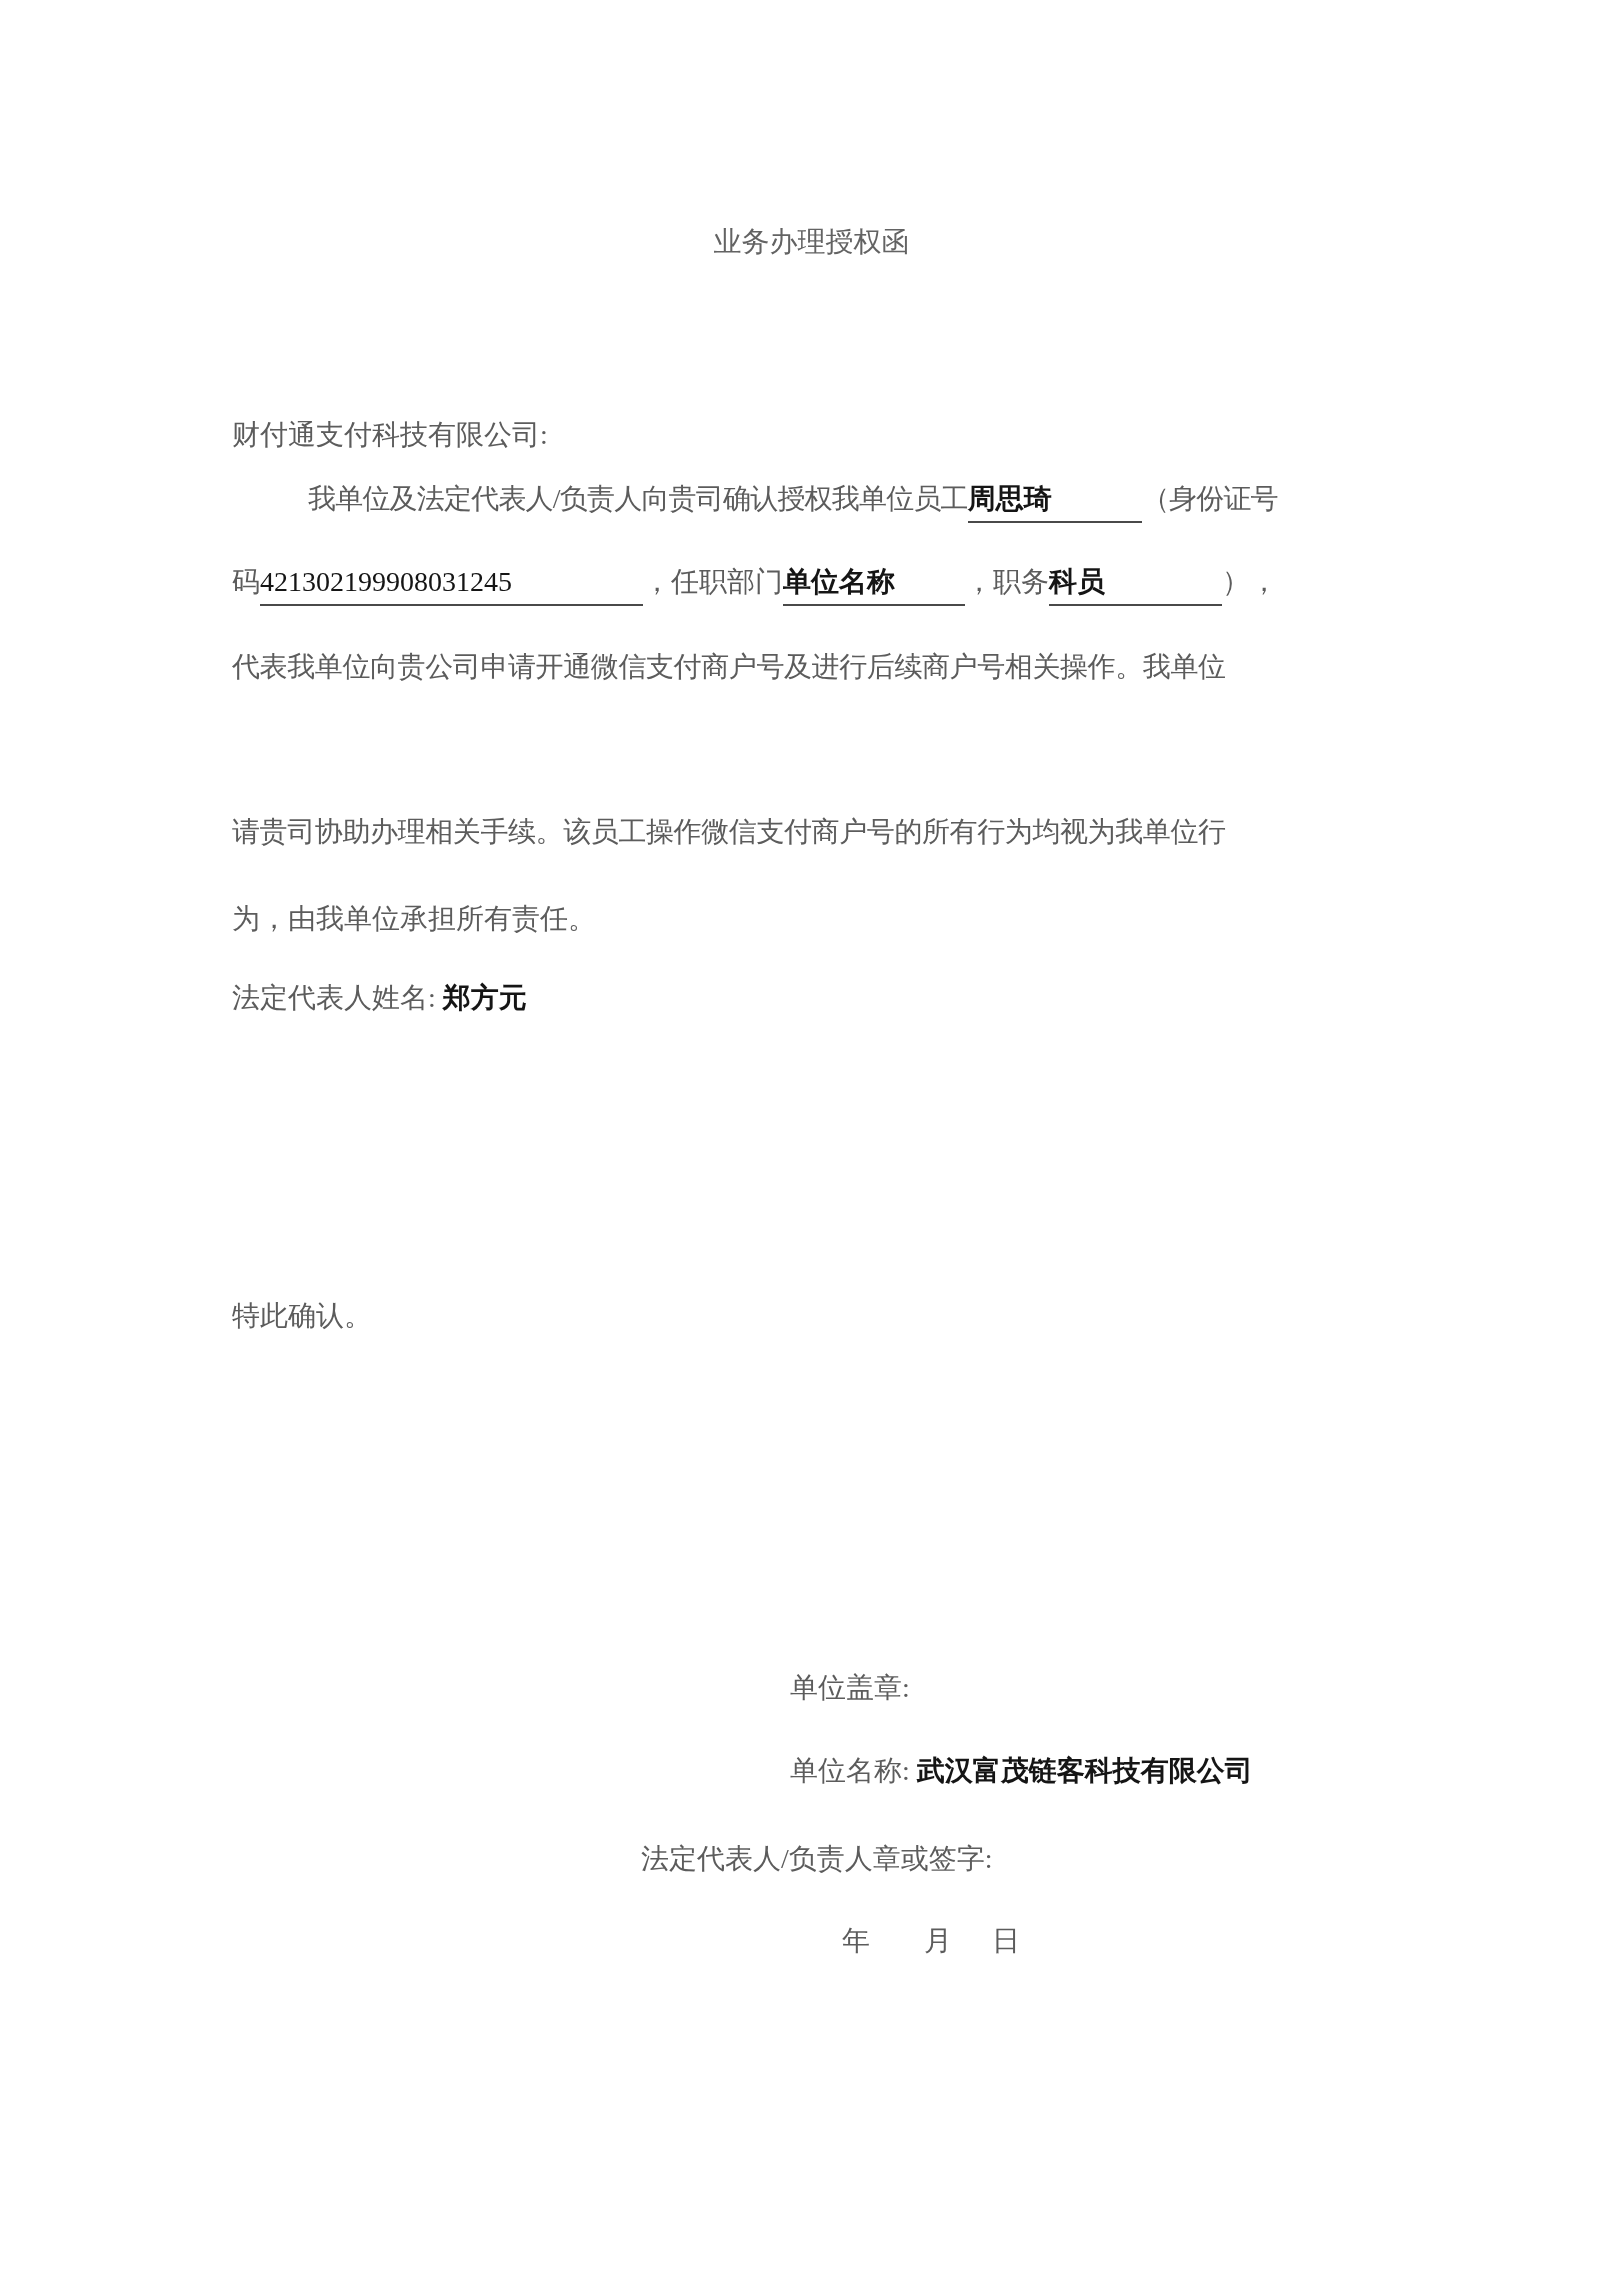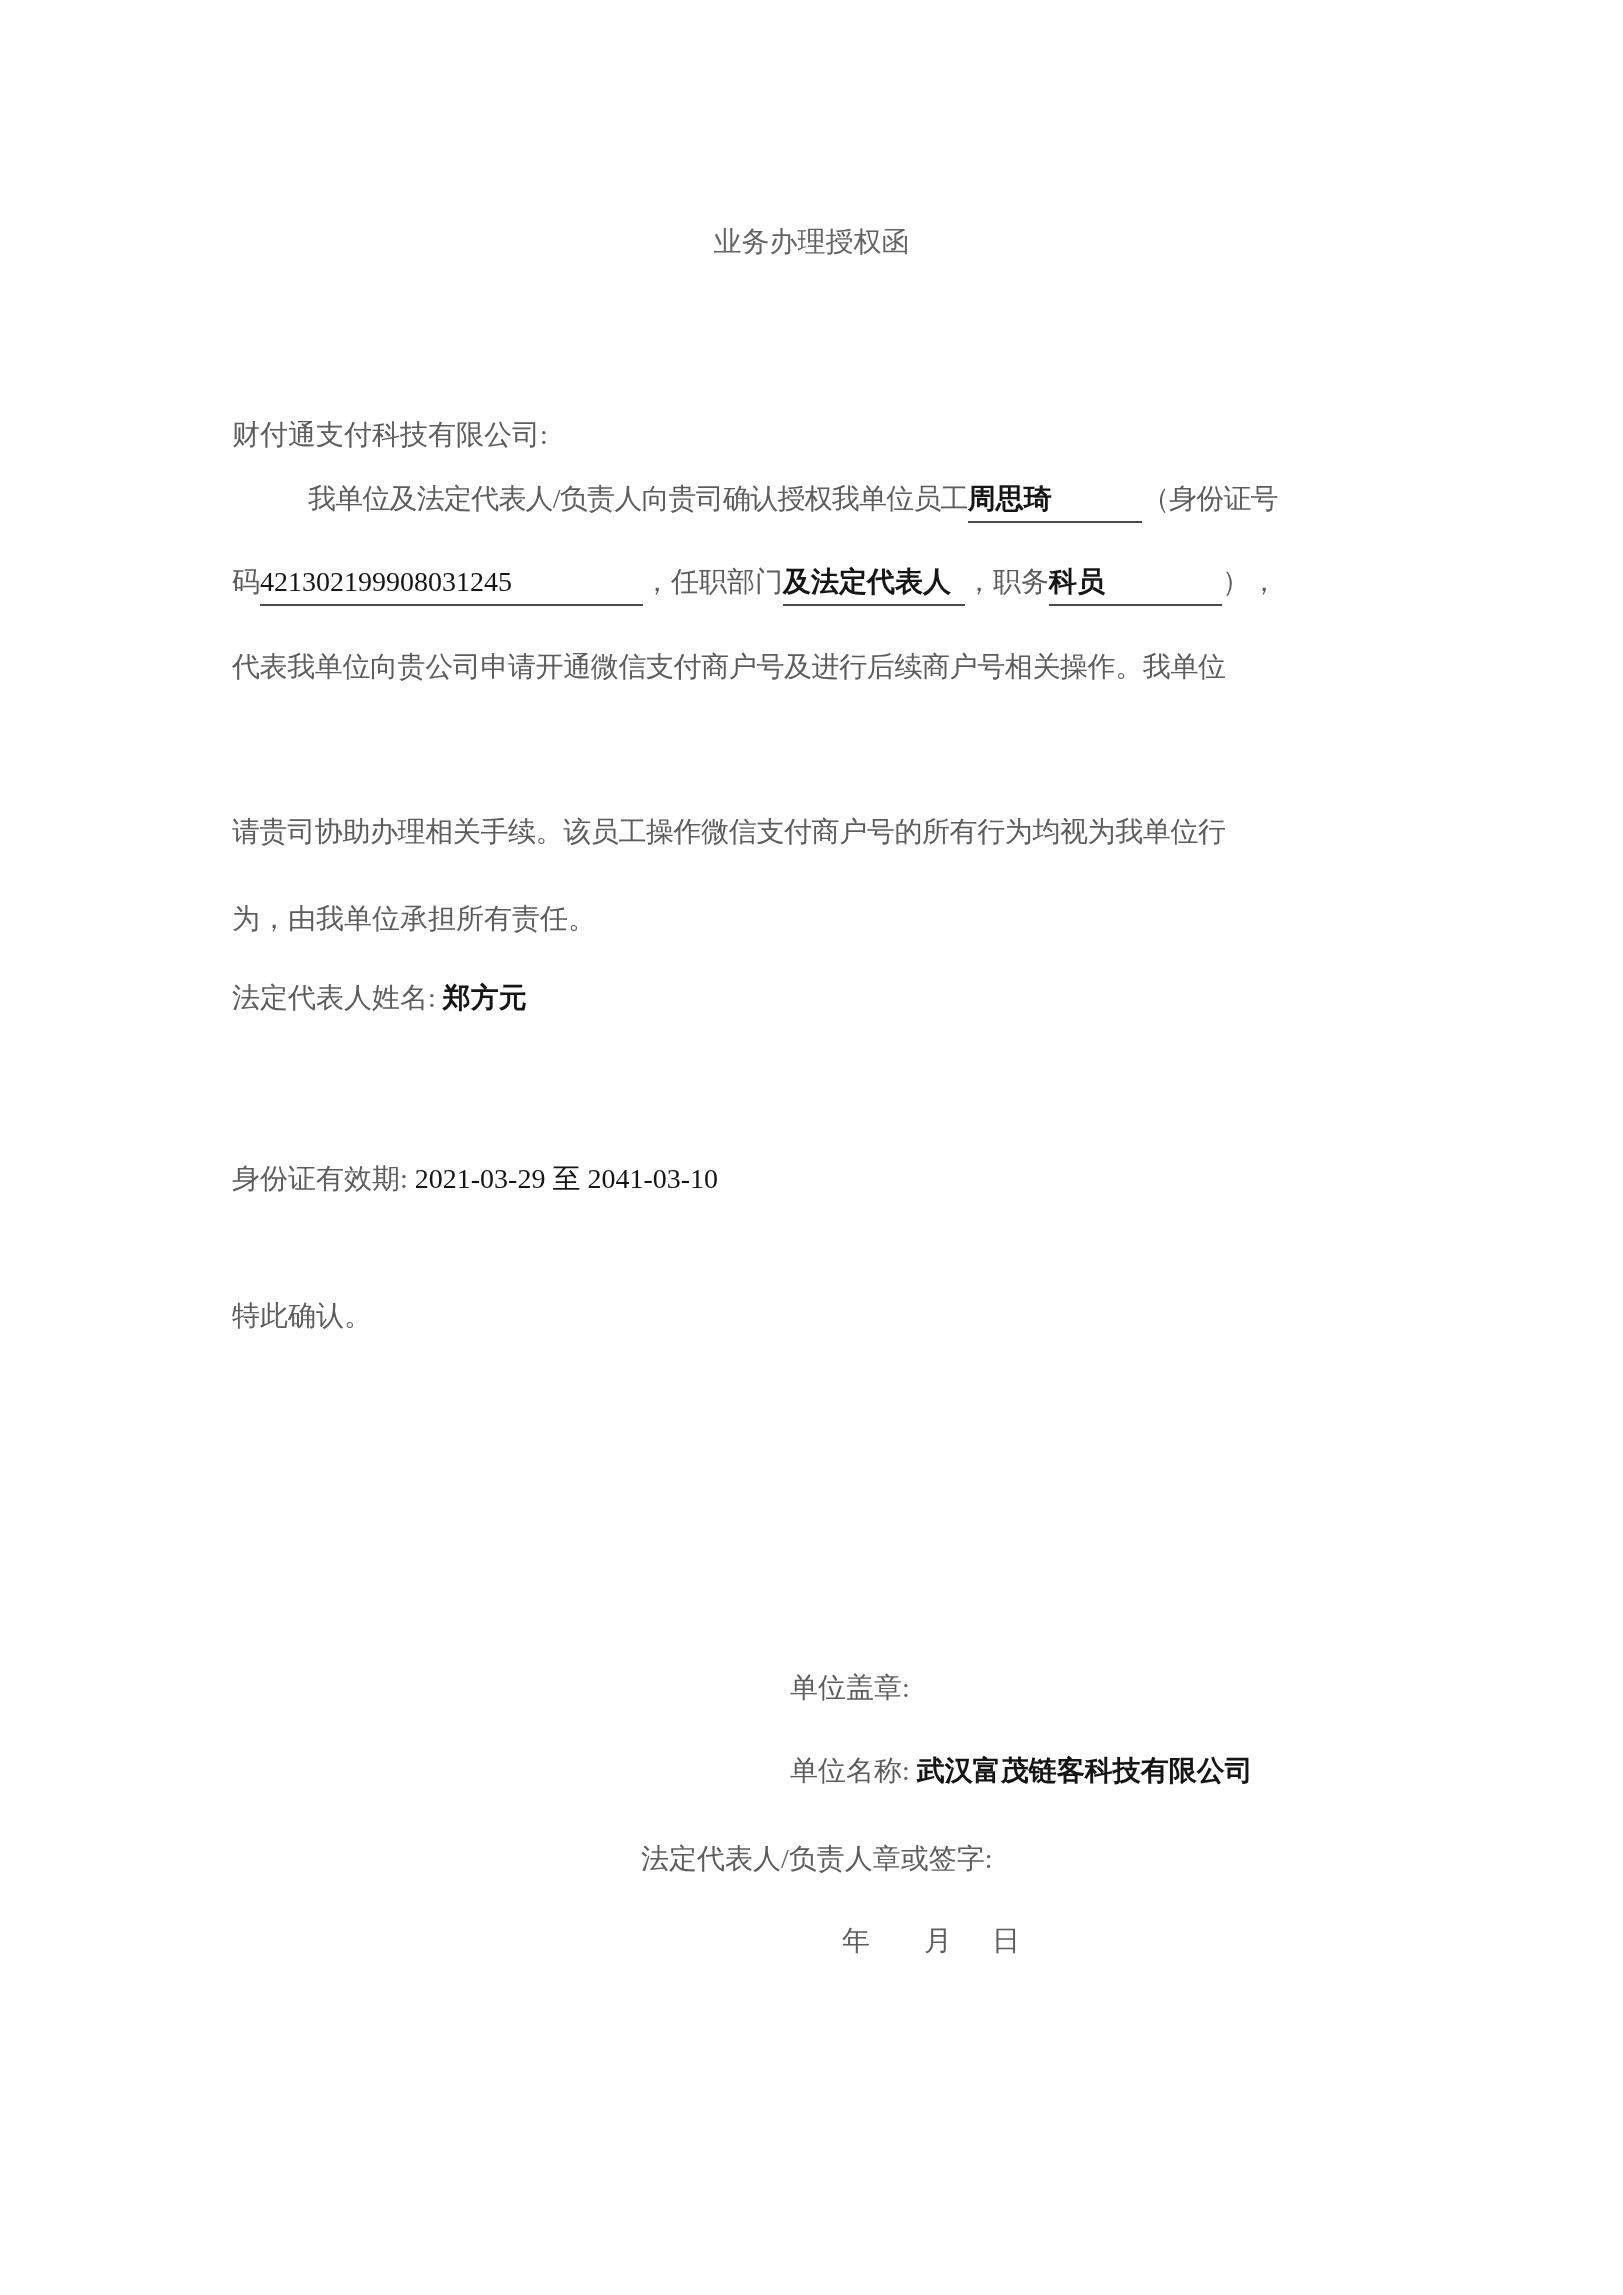--- a/index.html
+++ b/index.html
@@ -60,30 +60,29 @@
 <body>
 
 <div class="page">
 
   <div class="title">业务办理授权函</div>
 
   <div class="line salutation">财付通支付科技有限公司:</div>
 
   <div class="line l1"><span class="indent"></span><span>我单位及法定代表人/负责人向贵司确认授权我单位员工</span><span class="blank b-name"><span class="v">周思琦</span></span><span>（身份证号</span></div>
 
-  <div class="line l2"><span>码</span><span class="blank b-id"><span class="vn">421302199908031245</span></span><span>，任职部门</span><span class="blank b-dept"><span class="v">及法定代表人</span></span><span>，职务</span><span class="blank b-pos"><span class="v">科员</span></span><span>），</span></div>
+  <div class="line l2"><span>码</span><span class="blank b-id"><span class="vn">421302199908031245</span></span><span>，任职部门</span><span class="blank b-dept"><span class="v">单位名称</span></span><span>，职务</span><span class="blank b-pos"><span class="v">科员</span></span><span>），</span></div>
 
   <div class="line l3">代表我单位向贵公司申请开通微信支付商户号及进行后续商户号相关操作。我单位</div>
   <div class="line l5">请贵司协助办理相关手续。该员工操作微信支付商户号的所有行为均视为我单位行</div>
   <div class="line l6">为，由我单位承担所有责任。</div>
 
   <div class="line legal"><span class="lbl">法定代表人姓名: </span><span class="v">郑方元</span></div>
 
 
-  <div class="line validity"><span class="lbl">身份证有效期: </span><span class="vn">2021-03-29 至 2041-03-10</span></div>
 
   <div class="line confirm">特此确认。</div>
 
   <div class="line seal">单位盖章:</div>
 
   <div class="line company"><span class="lbl">单位名称: </span><span class="v">武汉富茂链客科技有限公司</span></div>
 
   <div class="line sign">法定代表人/负责人章或签字:</div>
 
   <div class="line ymd"><span class="y">年</span><span class="m">月</span><span class="d">日</span></div>

